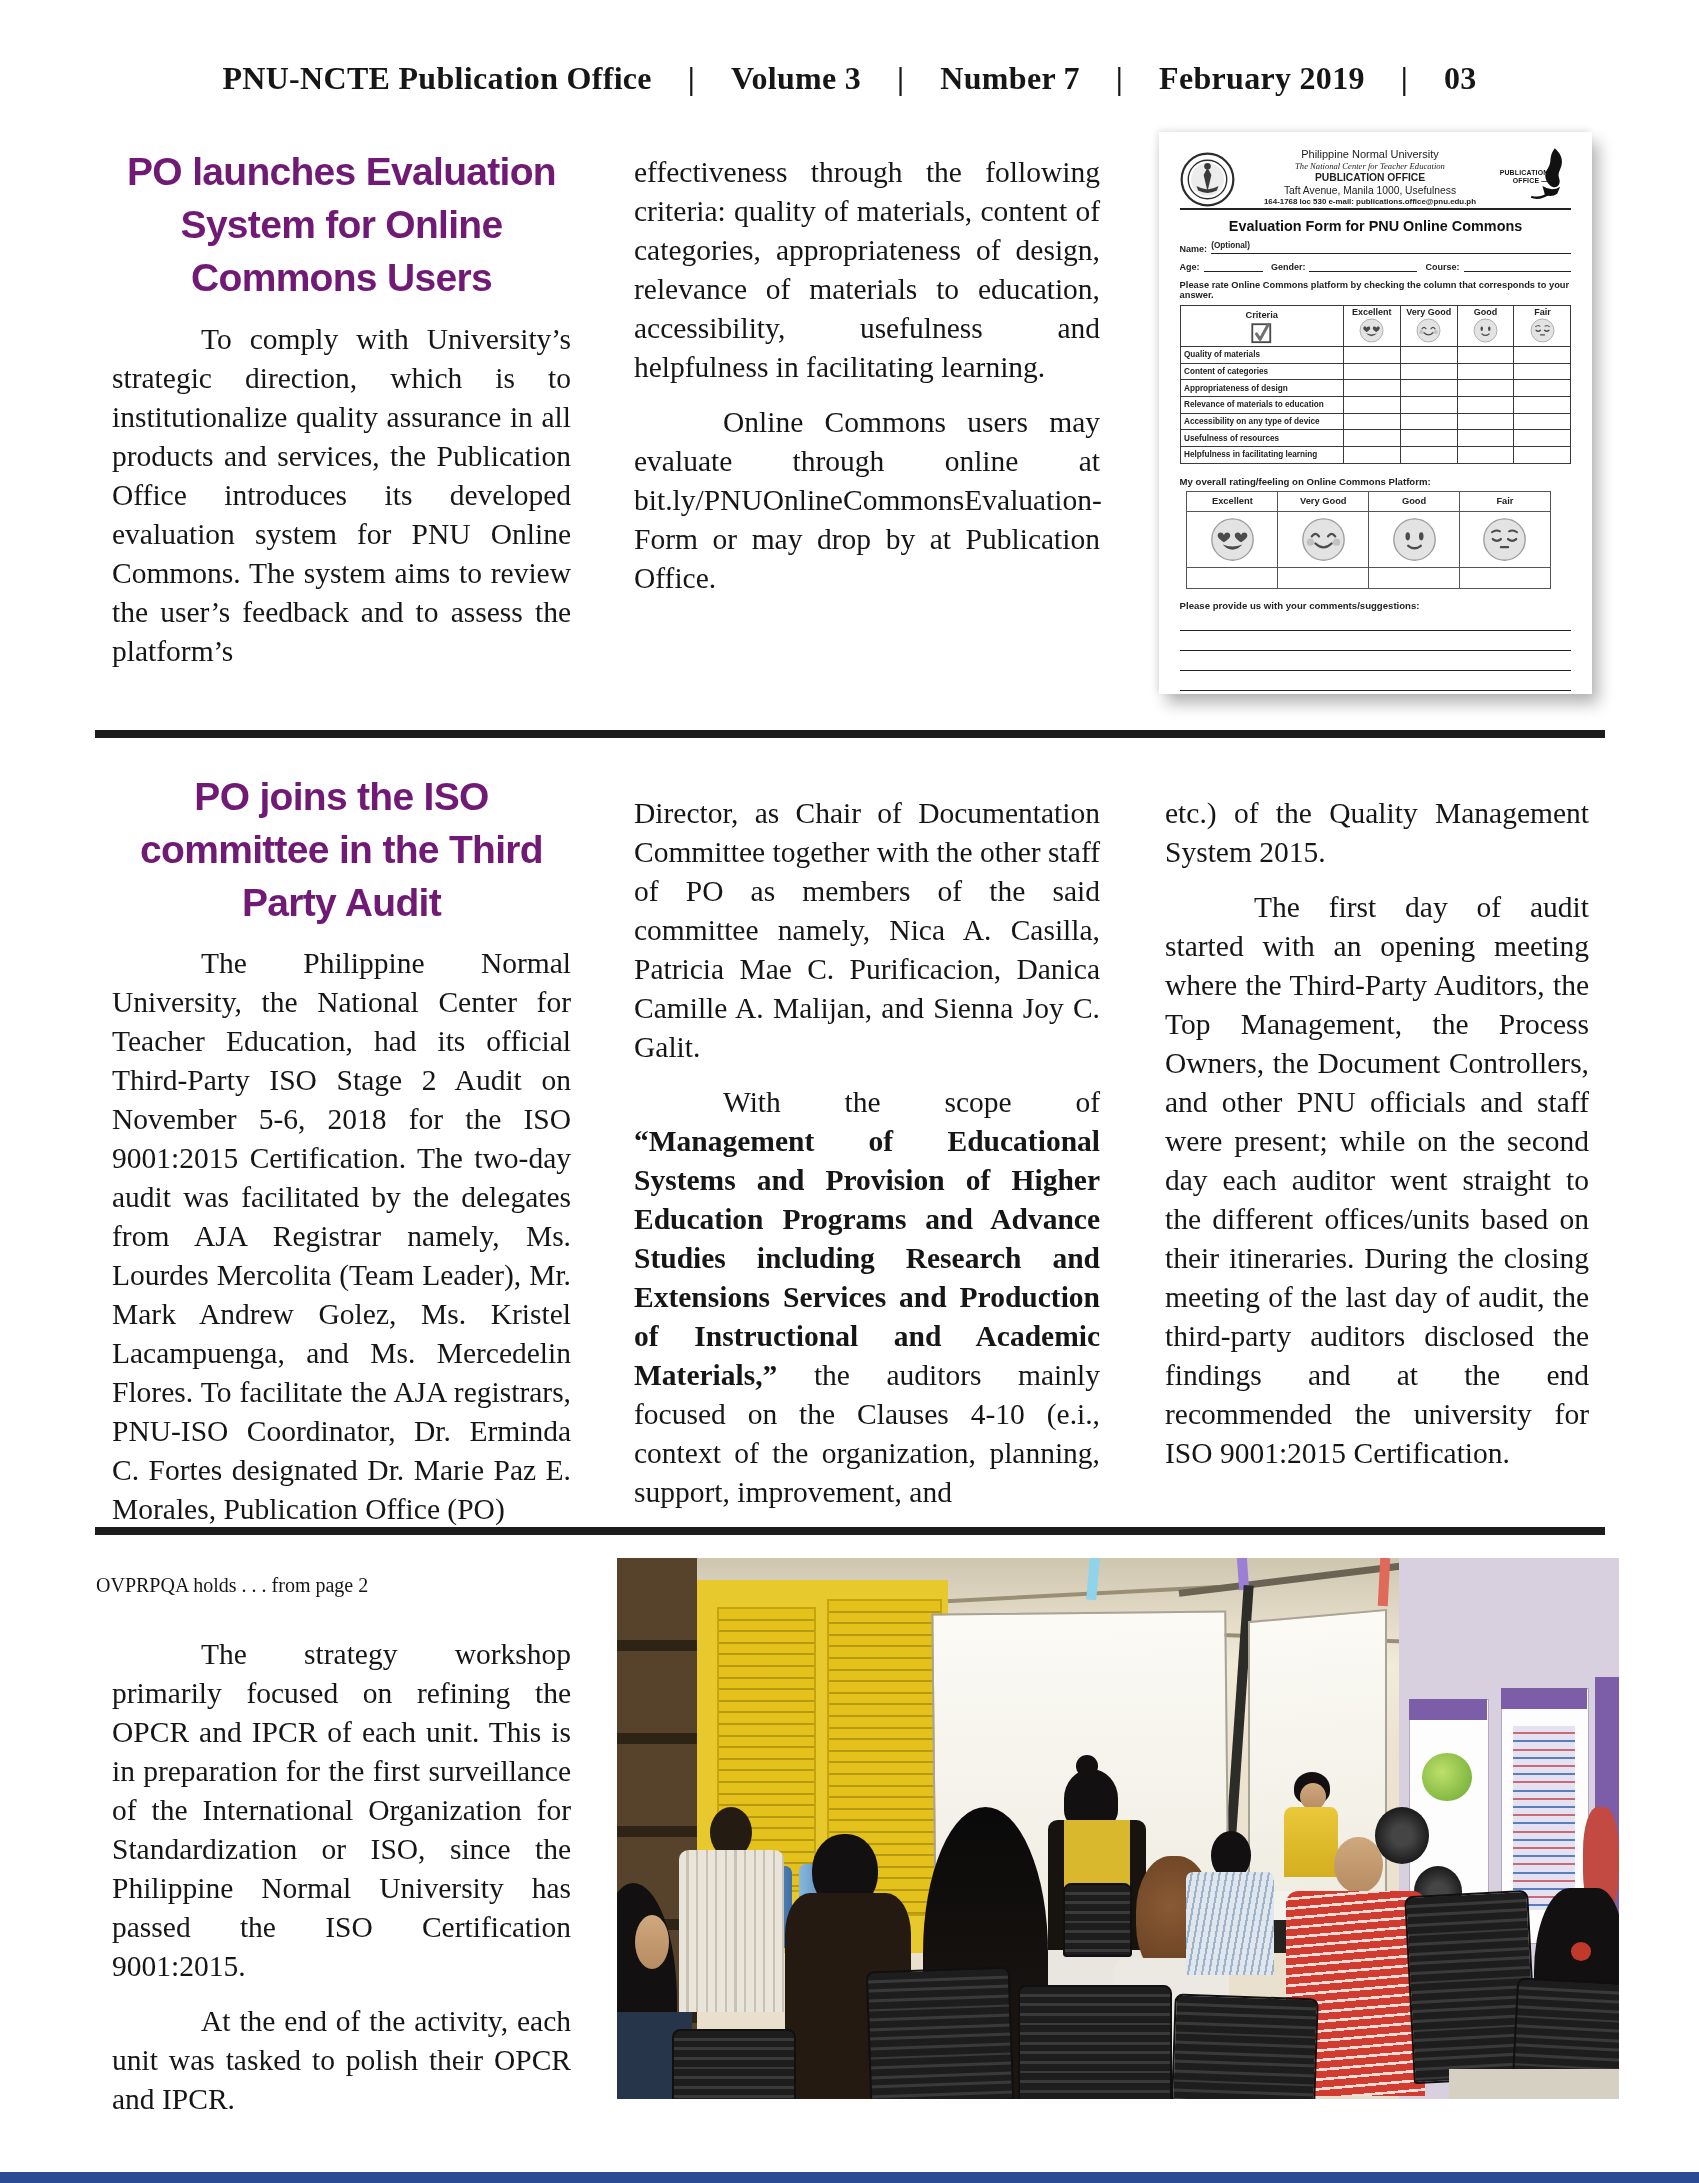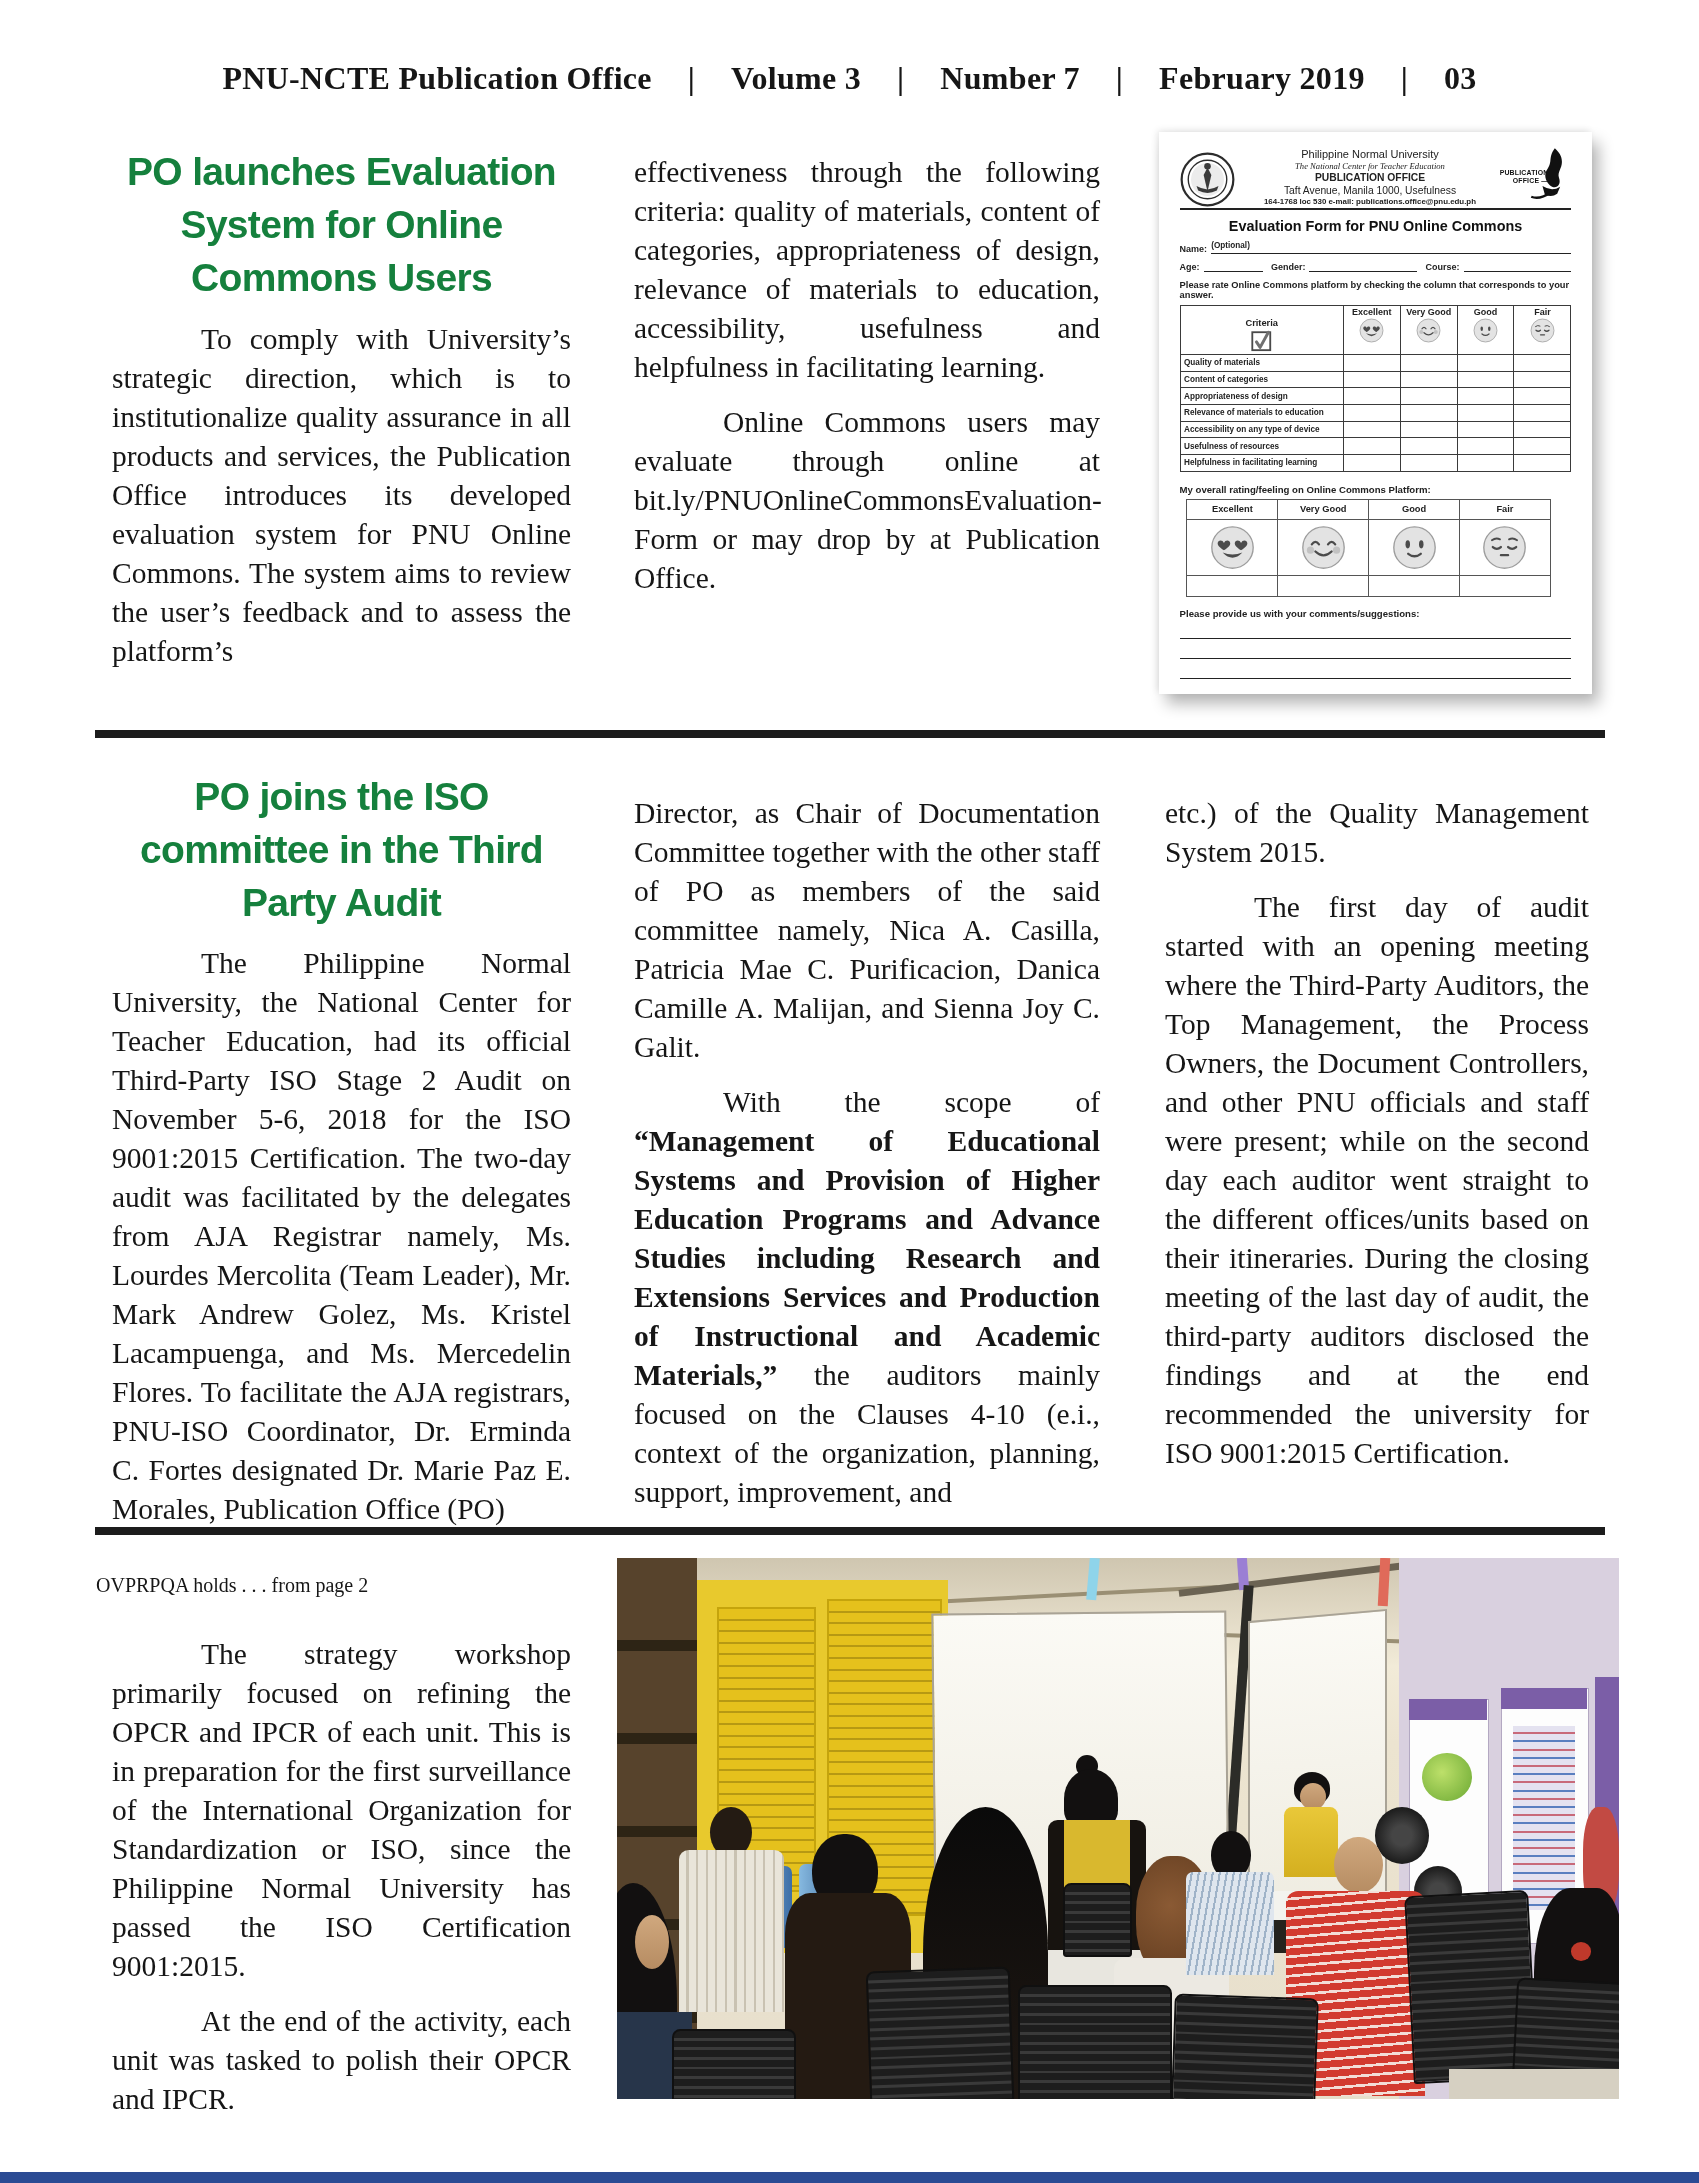--- a/index.html
+++ b/index.html
@@ -13,21 +13,21 @@
   .pageheader .sep{margin:0 18px;font-weight:bold;}
 
   
   .rule{position:absolute;left:95px;width:1510px;height:7.5px;background:#1c1c1c;}
   .rule1{top:730px;} .rule2{top:1527px;}
   .footerbar{position:absolute;left:0;top:2172px;width:1699px;height:11px;}
 
   
   .col{position:absolute;}
   h1.art{font-family:"Liberation Sans",sans-serif;font-weight:bold;text-align:center;
-         font-size:39px;line-height:53px;margin:0;letter-spacing:-0.7px;color:#15803d;}
+         font-size:39px;line-height:53px;margin:0;letter-spacing:-0.7px;color:#701a75;}
   p.body{margin:16px;text-align:justify;font-size:29.5px;line-height:39px;}
   p.ind{text-indent:89px;}
   .mt{margin-top:29px;}
   .titlegap{margin-top:42px;}
   .boldseg{font-weight:bold;}
   .contline{font-size:20px;line-height:36px;}
 
   
   .form-area{position:absolute;left:1159px;top:132px;width:433px;height:562px;}
   .paper{width:100%;height:100%;background:#ffffff;box-sizing:border-box;overflow:hidden;
@@ -45,21 +45,21 @@
                letter-spacing:0.2px;text-align:right;line-height:1.25;color:#111;}
   .f-rule{border-bottom:2.1px solid #222;margin:1.4px 0 5.5px 0;}
   .f-title{font-weight:bold;font-size:14.4px;text-align:center;margin:8.2px 0 6.9px 0;color:#111;}
   .f-row{display:flex;align-items:flex-end;font-weight:bold;font-size:9px;margin-top:5.5px;}
   .f-line{flex:1;border-bottom:1.4px solid #222;margin-left:4.1px;height:11.6px;font-size:8.2px;}
   .f-line-short{flex:0 0 59px;}
   .f-lbl2{margin-left:8.2px;}
   .f-instr{font-weight:bold;font-size:9.3px;margin-top:8.2px;}
   table.f-crit{width:100%;border-collapse:collapse;margin-top:4.8px;table-layout:fixed;}
   .f-crit th,.f-crit td{border:1.4px solid #3a3a3a;}
-  .f-crit-th{width:41%;vertical-align:top;padding-top:12px;}
+  .f-crit-th{width:41%;vertical-align:top;padding-top:4px;}
   .f-crit-word{font-size:9.3px;font-weight:bold;text-align:center;}
   .f-rate-th{font-size:9px;font-weight:bold;text-align:center;vertical-align:top;padding-top:1.4px;}
   .f-rate-label{margin-bottom:0.7px;}
   .f-rate-th svg,.f-crit-th svg{display:block;margin:0.7px auto 1.4px auto;}
   .f-crit-label{font-weight:bold;font-size:8.2px;text-align:left;padding:0.7px 3.4px;height:13.7px;}
   .f-empty{height:13.7px;}
   .f-overall-label{font-weight:bold;font-size:9.6px;margin-top:12.3px;}
   table.f-ov{width:93%;border-collapse:collapse;margin:4.1px 0 0 6.9px;table-layout:fixed;}
   .f-ov th,.f-ov td{border:1.4px solid #555;}
   .f-ov-th{font-size:9.3px;font-weight:bold;height:16.4px;}

